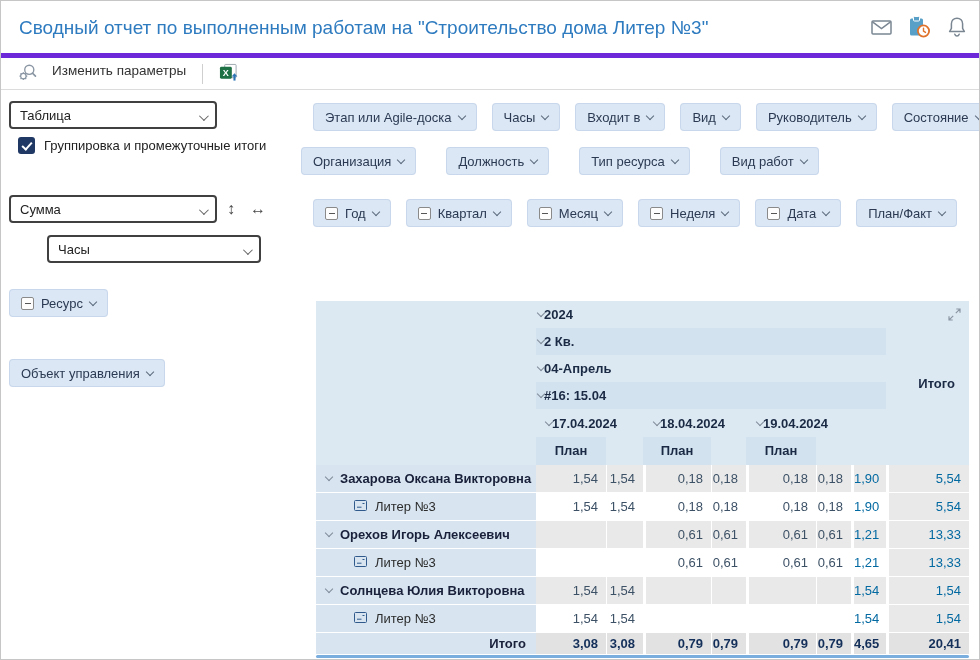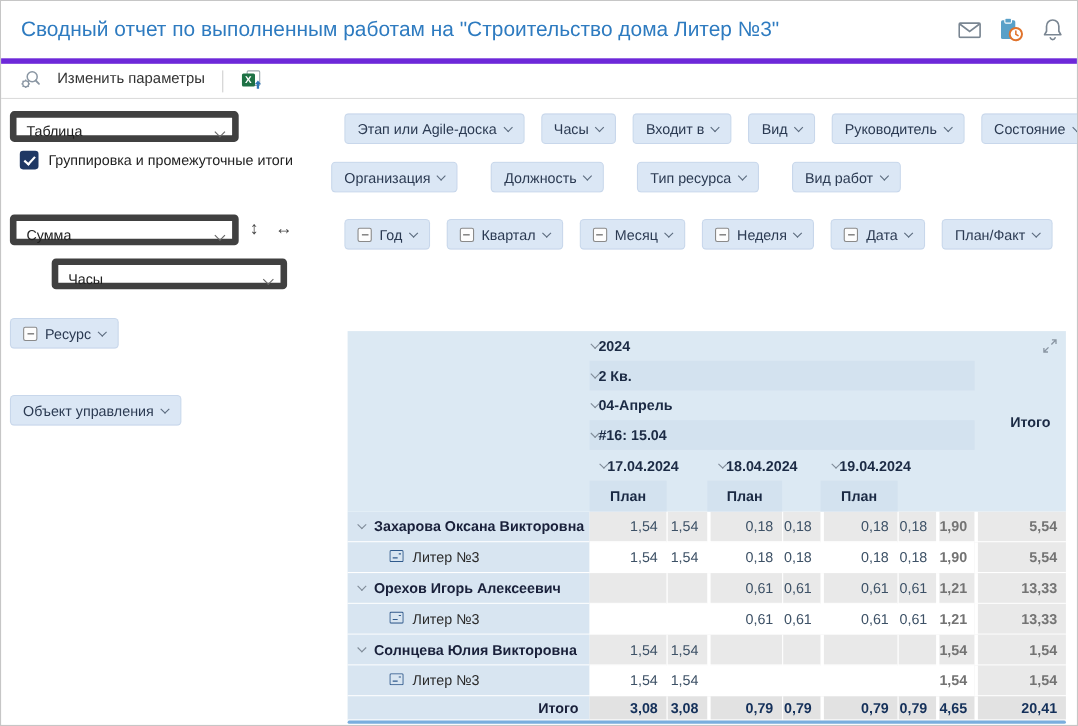--- a/index.html
+++ b/index.html
@@ -11,21 +11,21 @@
   .title { position:absolute; left:18px; top:16px; font-size:19px; color:#2e7bc0; white-space:nowrap; }
   .tb-icons { position:absolute; right:10px; top:13px; display:flex; align-items:center; gap:14px; }
   .tb-icons .ic { width:24px; height:26px; display:flex; align-items:center; justify-content:center; cursor:pointer; }
 
   
   .toolbar { position:absolute; left:0; top:58px; width:100%; height:31px; border-bottom:1px solid #dcdcdc; display:flex; align-items:center; padding-left:16px; gap:8px; }
   .toolbar .btn { display:flex; align-items:flex-start; gap:15px; font-size:13.5px; color:#333; cursor:pointer; }
   .tb-sep { width:1px; height:20px; background:#cfcfcf; margin:0 8px; }
 
   
-  .select { position:absolute; height:28px; background:#fff; border:6px solid #404040; border-radius:4px; font-size:13px; color:#222; line-height:26px; padding:0 24px 0 9px; cursor:pointer; }
+  .select { position:absolute; height:28px; background:#fff; border:2px solid #404040; border-radius:4px; font-size:13px; color:#222; line-height:26px; padding:0 24px 0 9px; cursor:pointer; }
   .sel-chev { position:absolute; right:9px; top:11px; width:7px; height:7px; border-right:1.4px solid #666; border-bottom:1.4px solid #666; transform:rotate(45deg) translateY(-2px); }
 
   
   .chkrow { position:absolute; left:17px; top:136px; display:flex; align-items:center; gap:9px; cursor:pointer; }
   .chk { width:17px; height:17px; background:#1f3864; border-radius:3px; position:relative; }
   .chk::after { content:""; position:absolute; left:5.5px; top:2.5px; width:4px; height:8px; border-right:2px solid #fff; border-bottom:2px solid #fff; transform:rotate(42deg); }
   .chklabel { font-size:13px; color:#222; }
 
   
   .chiprow { position:absolute; display:flex; gap:15px; }
@@ -54,21 +54,21 @@
   .prow.total .cell { line-height:21px; }
   .prow .label { background:#d8e5f1; display:flex; align-items:center; gap:8px; color:#2b2b2b; }
   .prow.group .label { padding-left:10px; font-weight:bold; color:#19203a; cursor:pointer; }
   .prow.detail .label { padding-left:38px; cursor:pointer; }
   .prow.total .label { justify-content:flex-end; padding-right:10px; font-weight:bold; color:#19203a; }
   .prow .v { text-align:right; padding-right:8px; color:#3d5166; border-left:1px solid #fff; }
   .prow .v.c0 { border-left:none; }
   .prow .v.c2, .prow .v.c4, .prow .v.c6, .prow .v.c7 { border-left-width:3px; }
   .prow.group .v { background:#e9e9e9; }
   .prow.detail .v { background:#fff; }
-  .prow .v.c6, .prow .v.c7 { font-weight:bold; color:#737373; }
+  .prow .v.c6, .prow .v.c7 { font-weight:normal; color:#0369a1; }
   .prow.group .v.c7, .prow.detail .v.c7 { background:#e9e9e9; }
   .prow.total .v { background:#e2e2e2; font-weight:bold; color:#14305a; }
   .doc-ic { flex:0 0 auto; }
 
   .hscroll { position:absolute; left:315px; top:654px; width:653px; height:3px; background:#79aede; border-radius:2px; }
 </style>
 </head>
 <body>
 
 <div id="app">

